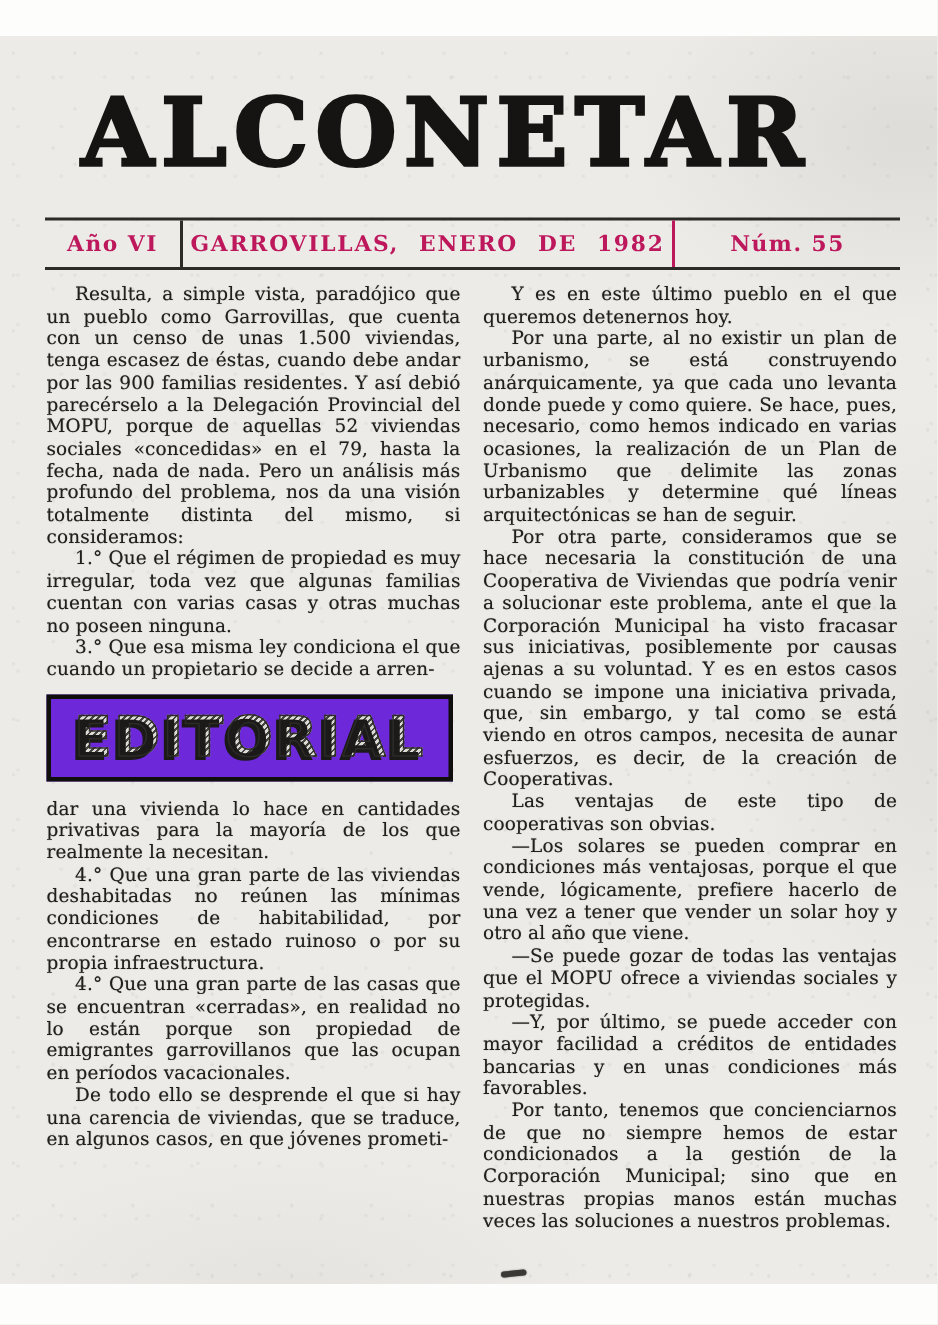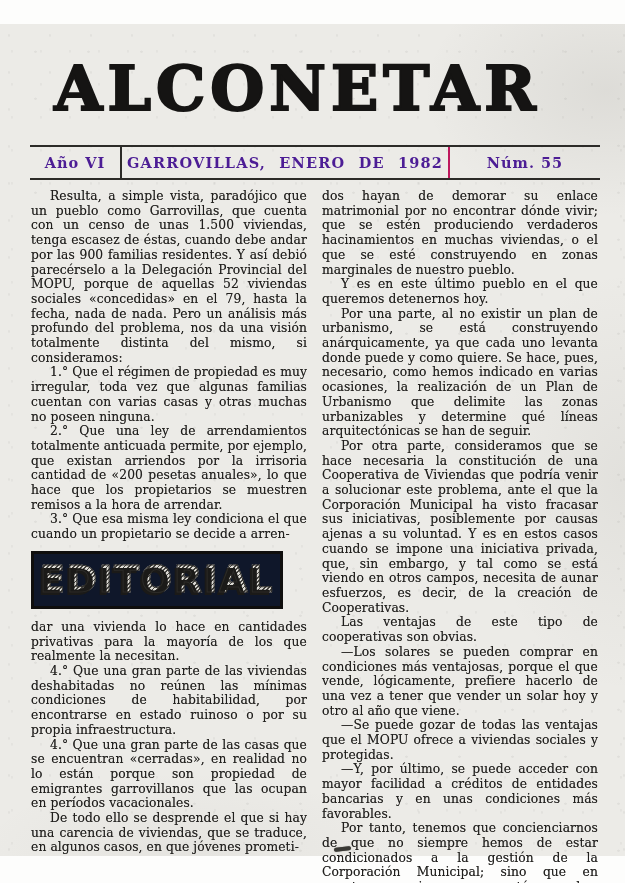--- a/index.html
+++ b/index.html
@@ -24,41 +24,41 @@
   .masthead{
     position:absolute;left:0;top:50px;width:595px;margin:0;
     text-align:center;font-family:"DejaVu Serif", serif;font-weight:bold;
     font-size:62px;line-height:78px;letter-spacing:5px;color:#151413;
     -webkit-text-stroke:2.2px #151413;
     text-shadow:0 0 1px rgba(20,20,19,.7);
   }
   .dateline{
     position:absolute;left:30px;top:145px;width:570px;height:31px;
     border-top:2px solid #2c2b28;border-bottom:2.5px solid #2c2b28;
-    display:flex;align-items:stretch;color:#4c1d95;
+    display:flex;align-items:stretch;color:#be185d;
     font-size:14.5px;font-weight:bold;
   }
   .dateline .cell{display:flex;align-items:center;justify-content:center;}
   .cell.year{width:90px;border-right:2px solid #2c2b28;letter-spacing:1px;}
   .cell.place{flex:1;letter-spacing:1.2px;word-spacing:7px;border-right:2px solid #be185d;}
   .cell.issue{width:150px;letter-spacing:1px;}
   .columns{
     position:absolute;left:31px;top:189px;width:567px;
     display:flex;gap:15px;color:#201f1d;
   }
   .col{flex:1;min-width:0;}
   .col p{
     margin:0;font-size:12.3px;line-height:14.7px;text-align:justify;
     text-indent:19px;letter-spacing:.1px;
     text-shadow:0 0 .6px rgba(32,31,29,.55);
   }
   .col p.cont{text-indent:0;}
   .edbox{
-    box-sizing:border-box;width:252px;height:58px;margin:9px 0 11px 0;
-    border:3.5px solid #0f0e0d;background:#0f172a;
+    box-sizing:border-box;width:271px;height:58px;margin:9px 0 11px 0;
+    border:3.5px solid #0f0e0d;background:#6d28d9;
     display:flex;align-items:center;justify-content:center;
   }
   .edtext{
     font-family:"DejaVu Sans", sans-serif;font-weight:bold;
     font-size:37px;letter-spacing:1.5px;line-height:1;
     color:#56544f;
     text-shadow:-2.5px 2.5px 0 #1b1a18;
   }
   @supports (-webkit-background-clip:text){
     .edtext{
@@ -85,35 +85,33 @@
   <div class="dateline">
     <div class="cell year">Año VI</div>
     <div class="cell place">GARROVILLAS, ENERO DE 1982</div>
     <div class="cell issue">Núm. 55</div>
   </div>
 
   <div class="columns">
     <div class="col">
       <p>Resulta, a simple vista, paradójico que un pueblo como Garrovillas, que cuenta con un censo de unas 1.500 viviendas, tenga escasez de éstas, cuando debe andar por las 900 familias residentes. Y así debió parecérselo a la Delegación Provincial del MOPU, porque de aquellas 52 viviendas sociales «concedidas» en el 79, hasta la fecha, nada de nada. Pero un análisis más profundo del problema, nos da una visión totalmente distinta del mismo, si consideramos:</p>
       <p>1.°  Que el régimen de propiedad es muy irregular, toda vez que algunas familias cuentan con varias casas y otras muchas no poseen ninguna.</p>
-      <p>2.°  Que una ley de arrendamientos totalmente anticuada permite, por ejemplo, que existan arriendos por la irrisoria cantidad de «200 pesetas anuales», lo que hace que los propietarios se muestren remisos a la hora de arrendar.</p>
       <p>3.°  Que esa misma ley condiciona el que cuando un propietario se decide a arren-</p>
 
       <div class="edbox">
         <span class="edtext">EDITORIAL</span>
       </div>
 
       <p class="cont">dar una vivienda lo hace en cantidades privativas para la mayoría de los que realmente la necesitan.</p>
       <p>4.°  Que una gran parte de las viviendas deshabitadas no reúnen las mínimas condiciones de habitabilidad, por encontrarse en estado ruinoso o por su propia infraestructura.</p>
       <p>4.°  Que una gran parte de las casas que se encuentran «cerradas», en realidad no lo están porque son propiedad de emigrantes garrovillanos que las ocupan en períodos vacacionales.</p>
       <p>De todo ello se desprende el que si hay una carencia de viviendas, que se traduce, en algunos casos, en que jóvenes prometi-</p>
     </div>
 
     <div class="col">
-      <p class="cont">dos hayan de demorar su enlace matrimonial por no encontrar dónde vivir; que se estén produciendo verdaderos hacinamientos en muchas viviendas, o el que se esté construyendo en zonas marginales de nuestro pueblo.</p>
       <p>Y es en este último pueblo en el que queremos detenernos hoy.</p>
       <p>Por una parte, al no existir un plan de urbanismo, se está construyendo anárquicamente, ya que cada uno levanta donde puede y como quiere. Se hace, pues, necesario, como hemos indicado en varias ocasiones, la realización de un Plan de Urbanismo que delimite las zonas urbanizables y determine qué líneas arquitectónicas se han de seguir.</p>
       <p>Por otra parte, consideramos que se hace necesaria la constitución de una Cooperativa de Viviendas que podría venir a solucionar este problema, ante el que la Corporación Municipal ha visto fracasar sus iniciativas, posiblemente por causas ajenas a su voluntad. Y es en estos casos cuando se impone una iniciativa privada, que, sin embargo, y tal como se está viendo en otros campos, necesita de aunar esfuerzos, es decir, de la creación de Cooperativas.</p>
       <p>Las ventajas de este tipo de cooperativas son obvias.</p>
       <p>—Los solares se pueden comprar en condiciones más ventajosas, porque el que vende, lógicamente, prefiere hacerlo de una vez a tener que vender un solar hoy y otro al año que viene.</p>
       <p>—Se puede gozar de todas las ventajas que el MOPU ofrece a viviendas sociales y protegidas.</p>
       <p>—Y, por último, se puede acceder con mayor facilidad a créditos de entidades bancarias y en unas condiciones más favorables.</p>
       <p>Por tanto, tenemos que concienciarnos de que no siempre hemos de estar condicionados a la gestión de la Corporación Municipal; sino que en nuestras propias manos están muchas veces las soluciones a nuestros problemas.</p>
     </div>
   </div>

